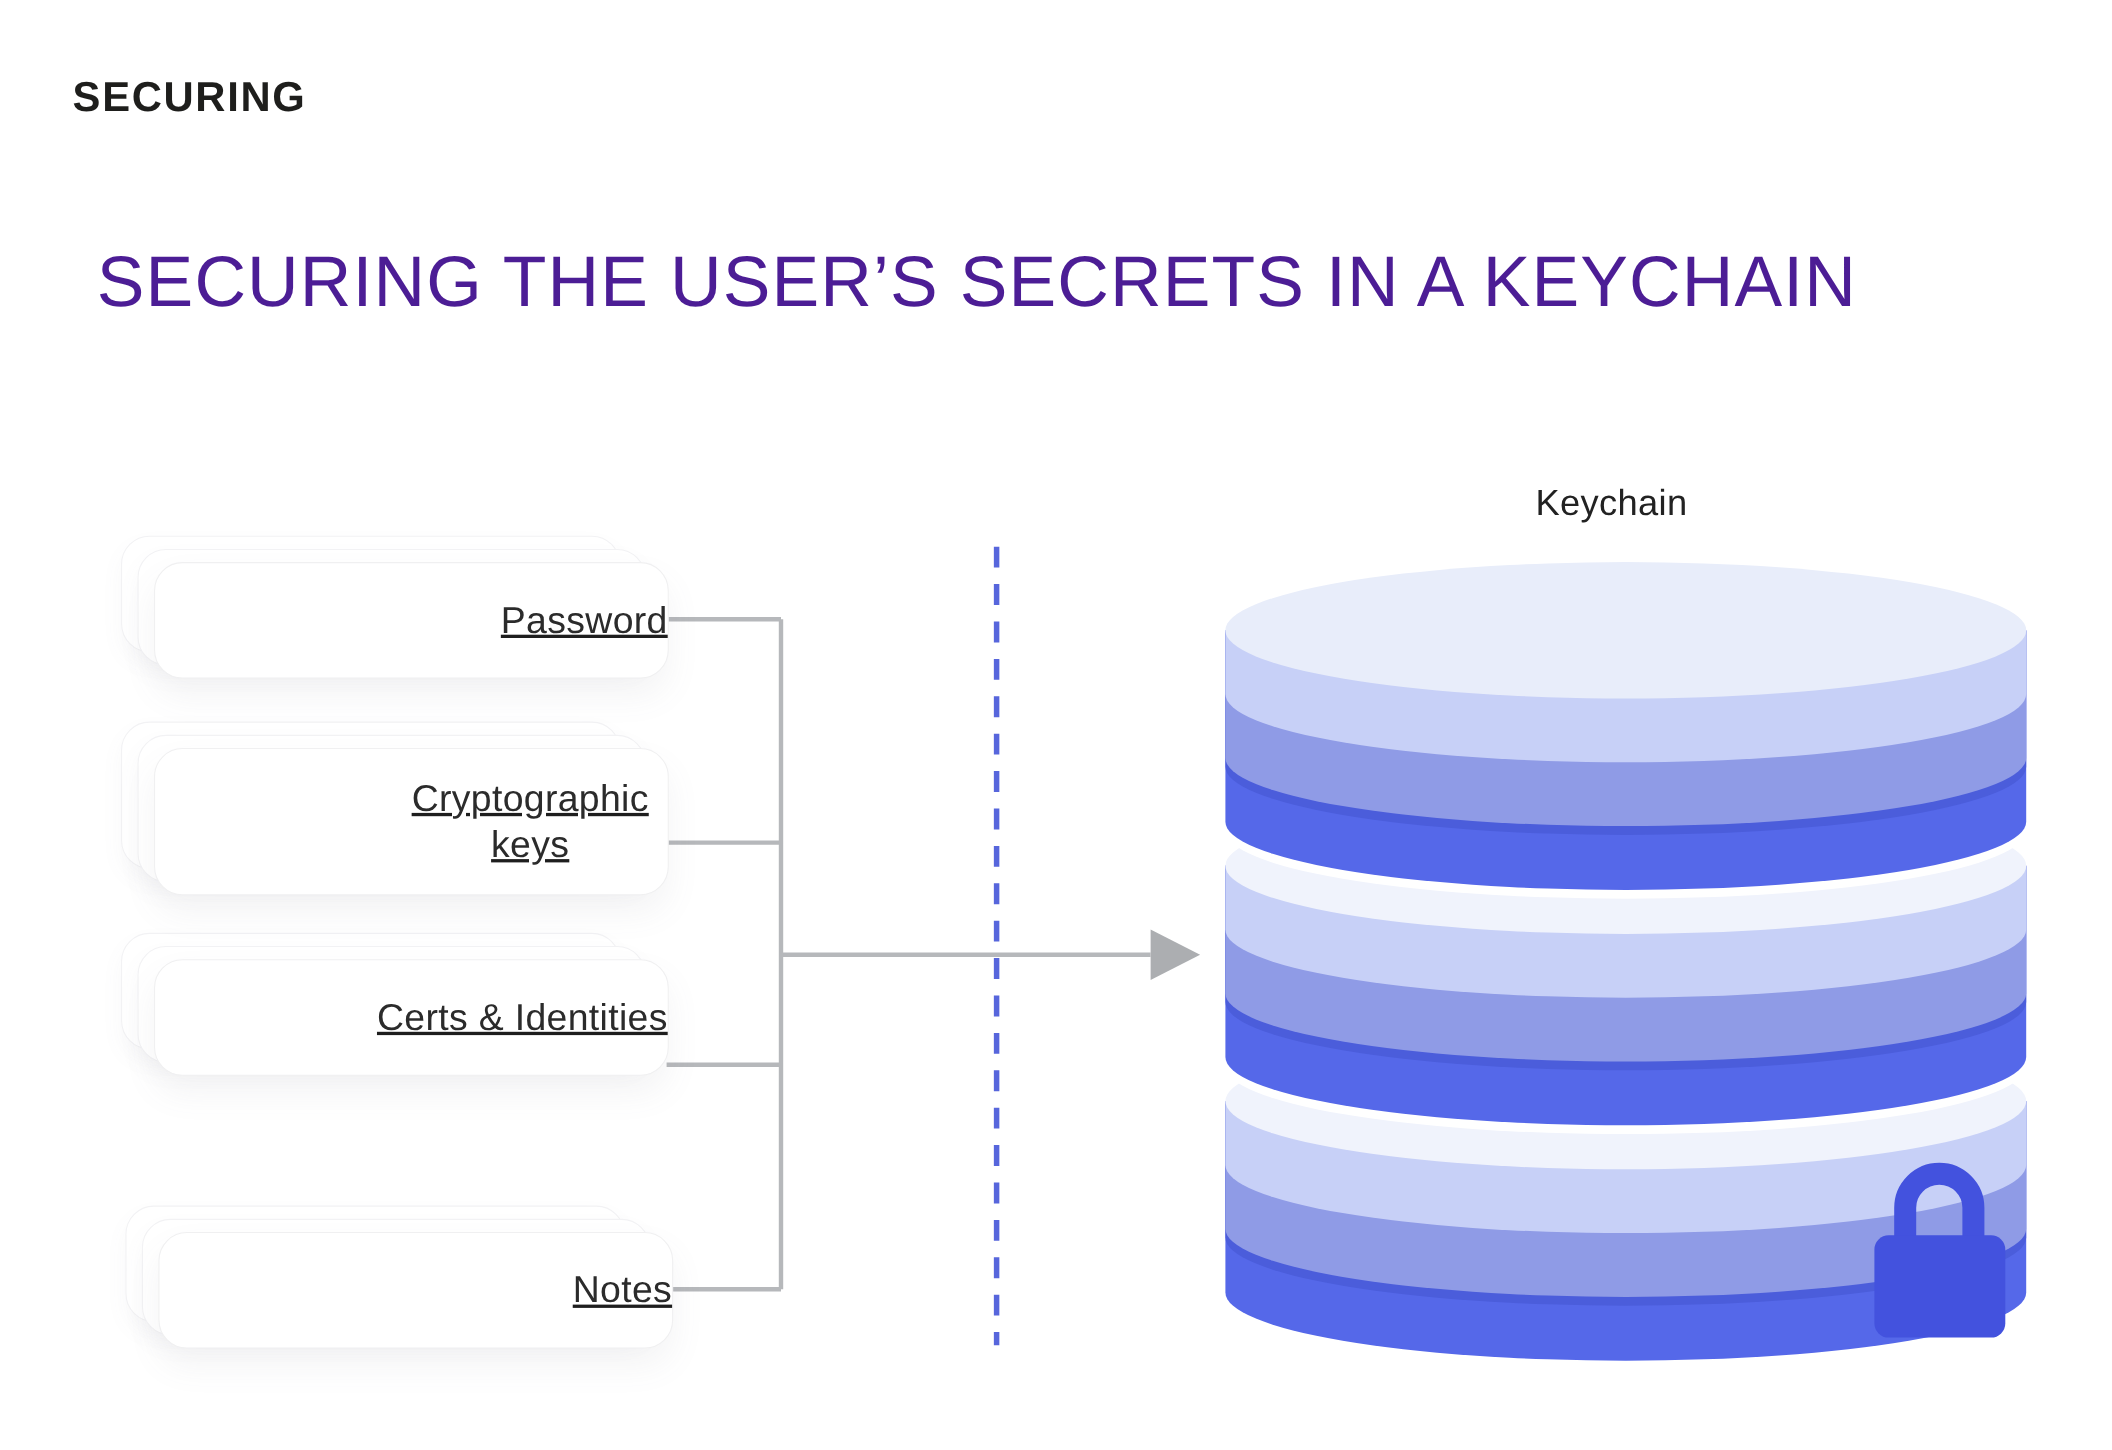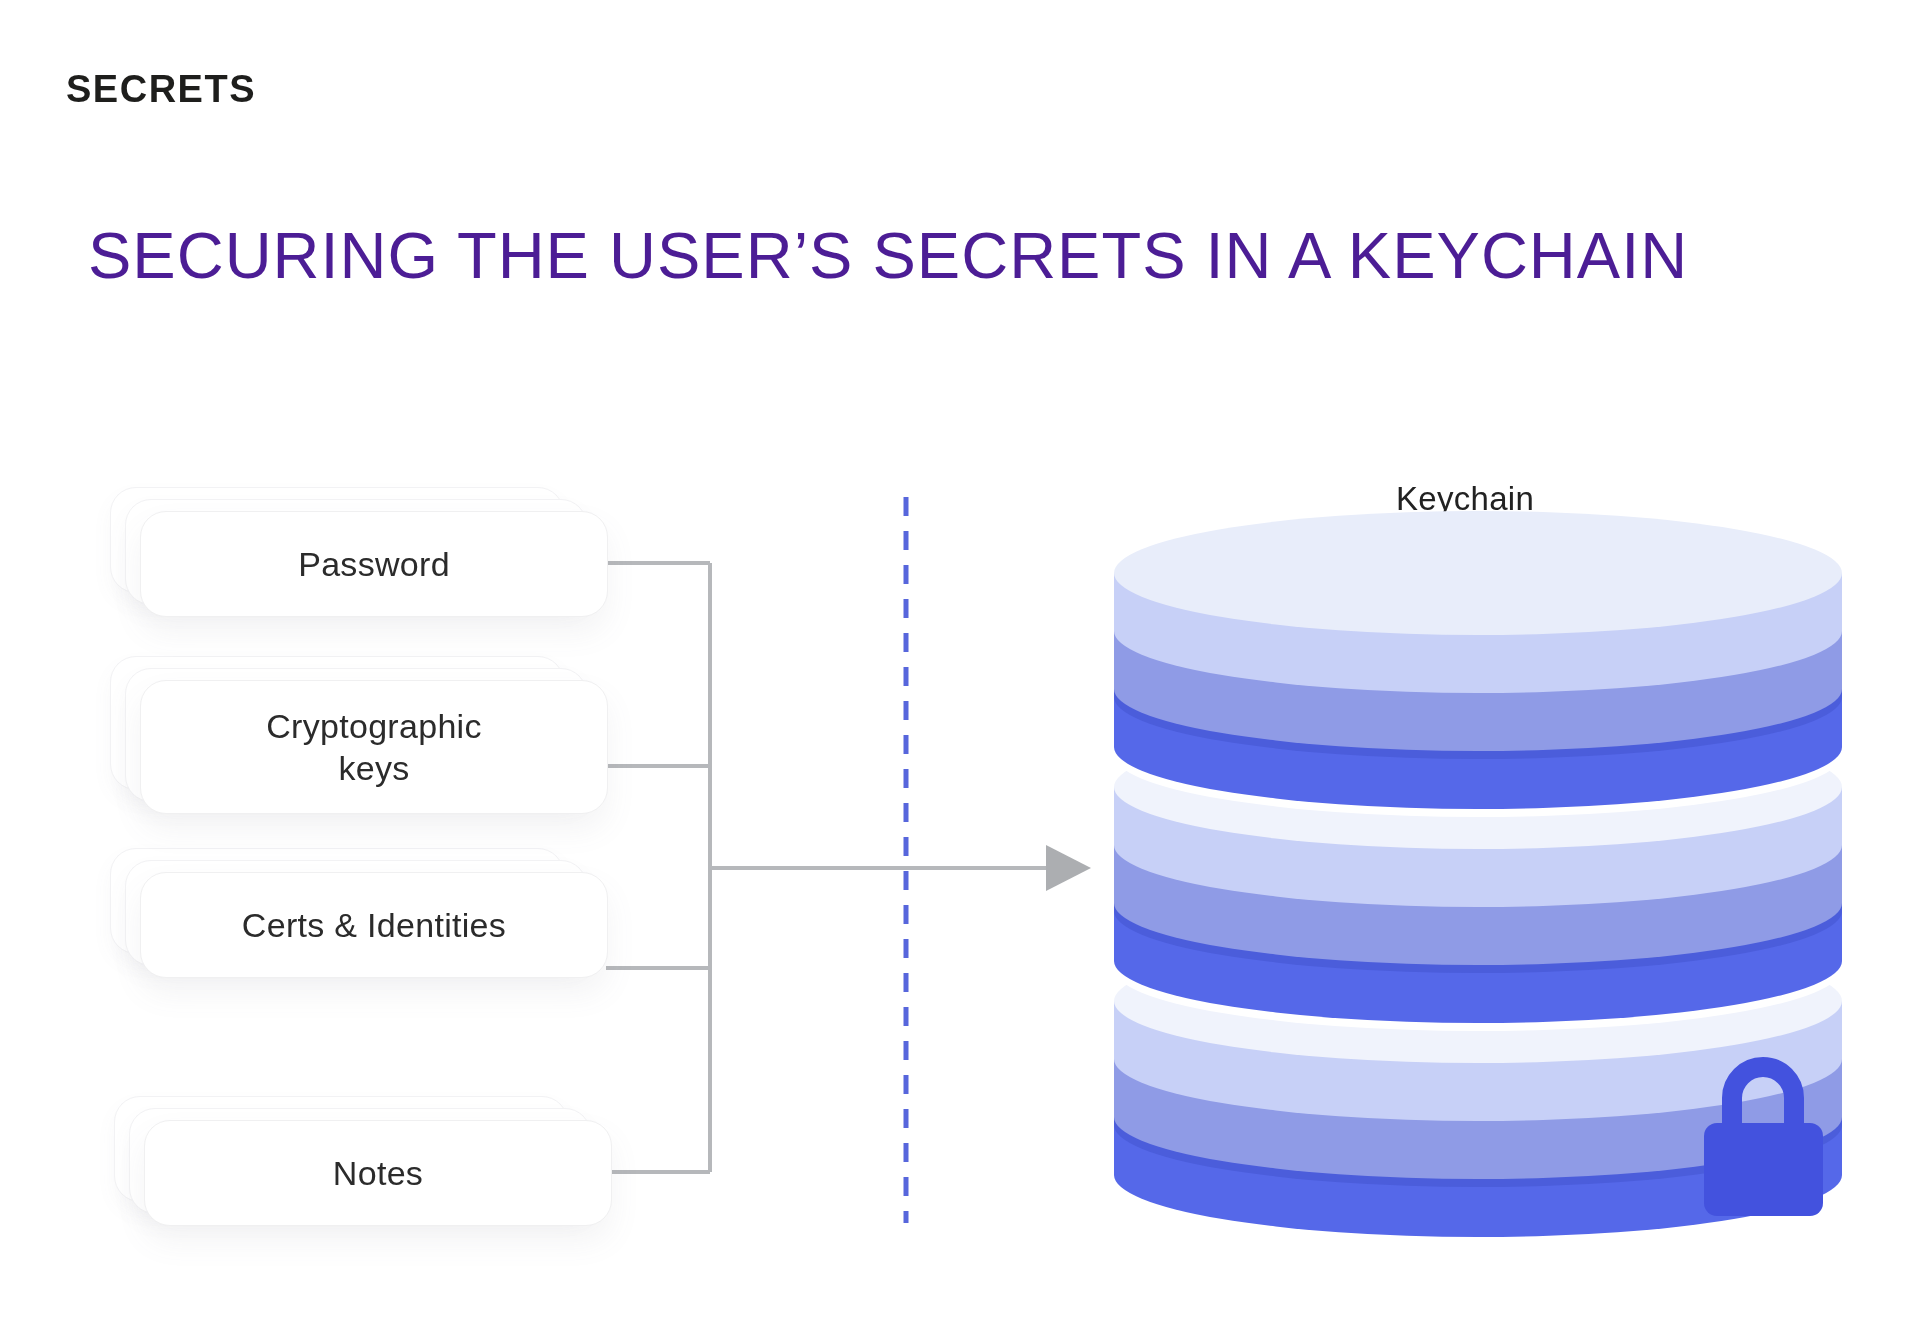--- a/index.html
+++ b/index.html
@@ -21,28 +21,28 @@
     position:absolute;left:88px;top:218px;margin:0;
     font-size:65px;font-weight:400;letter-spacing:1px;
     color:#4c1d95;white-space:nowrap;
   }
   .connectors{position:absolute;left:0;top:0;pointer-events:none;}
   .label{
     position:absolute;top:438px;width:600px;
     font-size:33px;color:#222;text-align:center;letter-spacing:.3px;
   }
   .api-label{left:580px;}
-  .keychain-label{left:1165px;margin-top:42px;}
+  .keychain-label{left:1165px;}
   .card{
     position:absolute;
     background:#fff;
     border:1px solid #f0f0f1;
     border-radius:26px;
     box-shadow:0 16px 30px rgba(110,110,130,.08);
-    display:flex;align-items:center;justify-content:center;
+    display:flex;align-items:center;justify-content:flex-end;text-decoration:underline;
   }
   .card::before,.card::after{
     content:"";position:absolute;z-index:-1;
     background:#fff;border:1px solid #f2f2f4;border-radius:26px;
     box-shadow:0 10px 20px rgba(110,110,130,.05);
     height:100%;
   }
   .card::after{left:-16px;top:-13px;width:calc(100% - 6px);}
   .card::before{left:-31px;top:-25px;width:calc(100% - 14px);}
   .card-text{
@@ -54,21 +54,21 @@
   .card-crypto .card-text{max-width:250px;}
   .card-certs{left:140px;top:872px;width:466px;height:104px;}
   .card-notes{left:144px;top:1120px;width:466px;height:104px;}
   .db{position:absolute;left:1110px;top:488px;}
 </style>
 </head>
 <body>
 
 <div class="canvas">
 
-  <div class="logo">SECRETS</div>
+  <div class="logo">SECURING</div>
 
   <h1 class="title">SECURING THE USER’S SECRETS IN A KEYCHAIN</h1>
 
   <svg class="connectors" width="1920" height="1318" viewBox="0 0 1920 1318">
     <path d="M606 563 H710 M606 766 H710 M606 968 H710 M606 1172 H710 M710 563 V1172 M710 868 H1046" fill="none" stroke-width="4" stroke="#b6b8bb"></path>
     <polygon points="1046,845 1046,891 1091,868" fill="#acaeb1"></polygon>
     <line x1="906" y1="497" x2="906" y2="1223" stroke-width="5" stroke-dasharray="19 15" stroke="#5766DC"></line>
   </svg>
 
   <div class="label keychain-label">Keychain</div>

